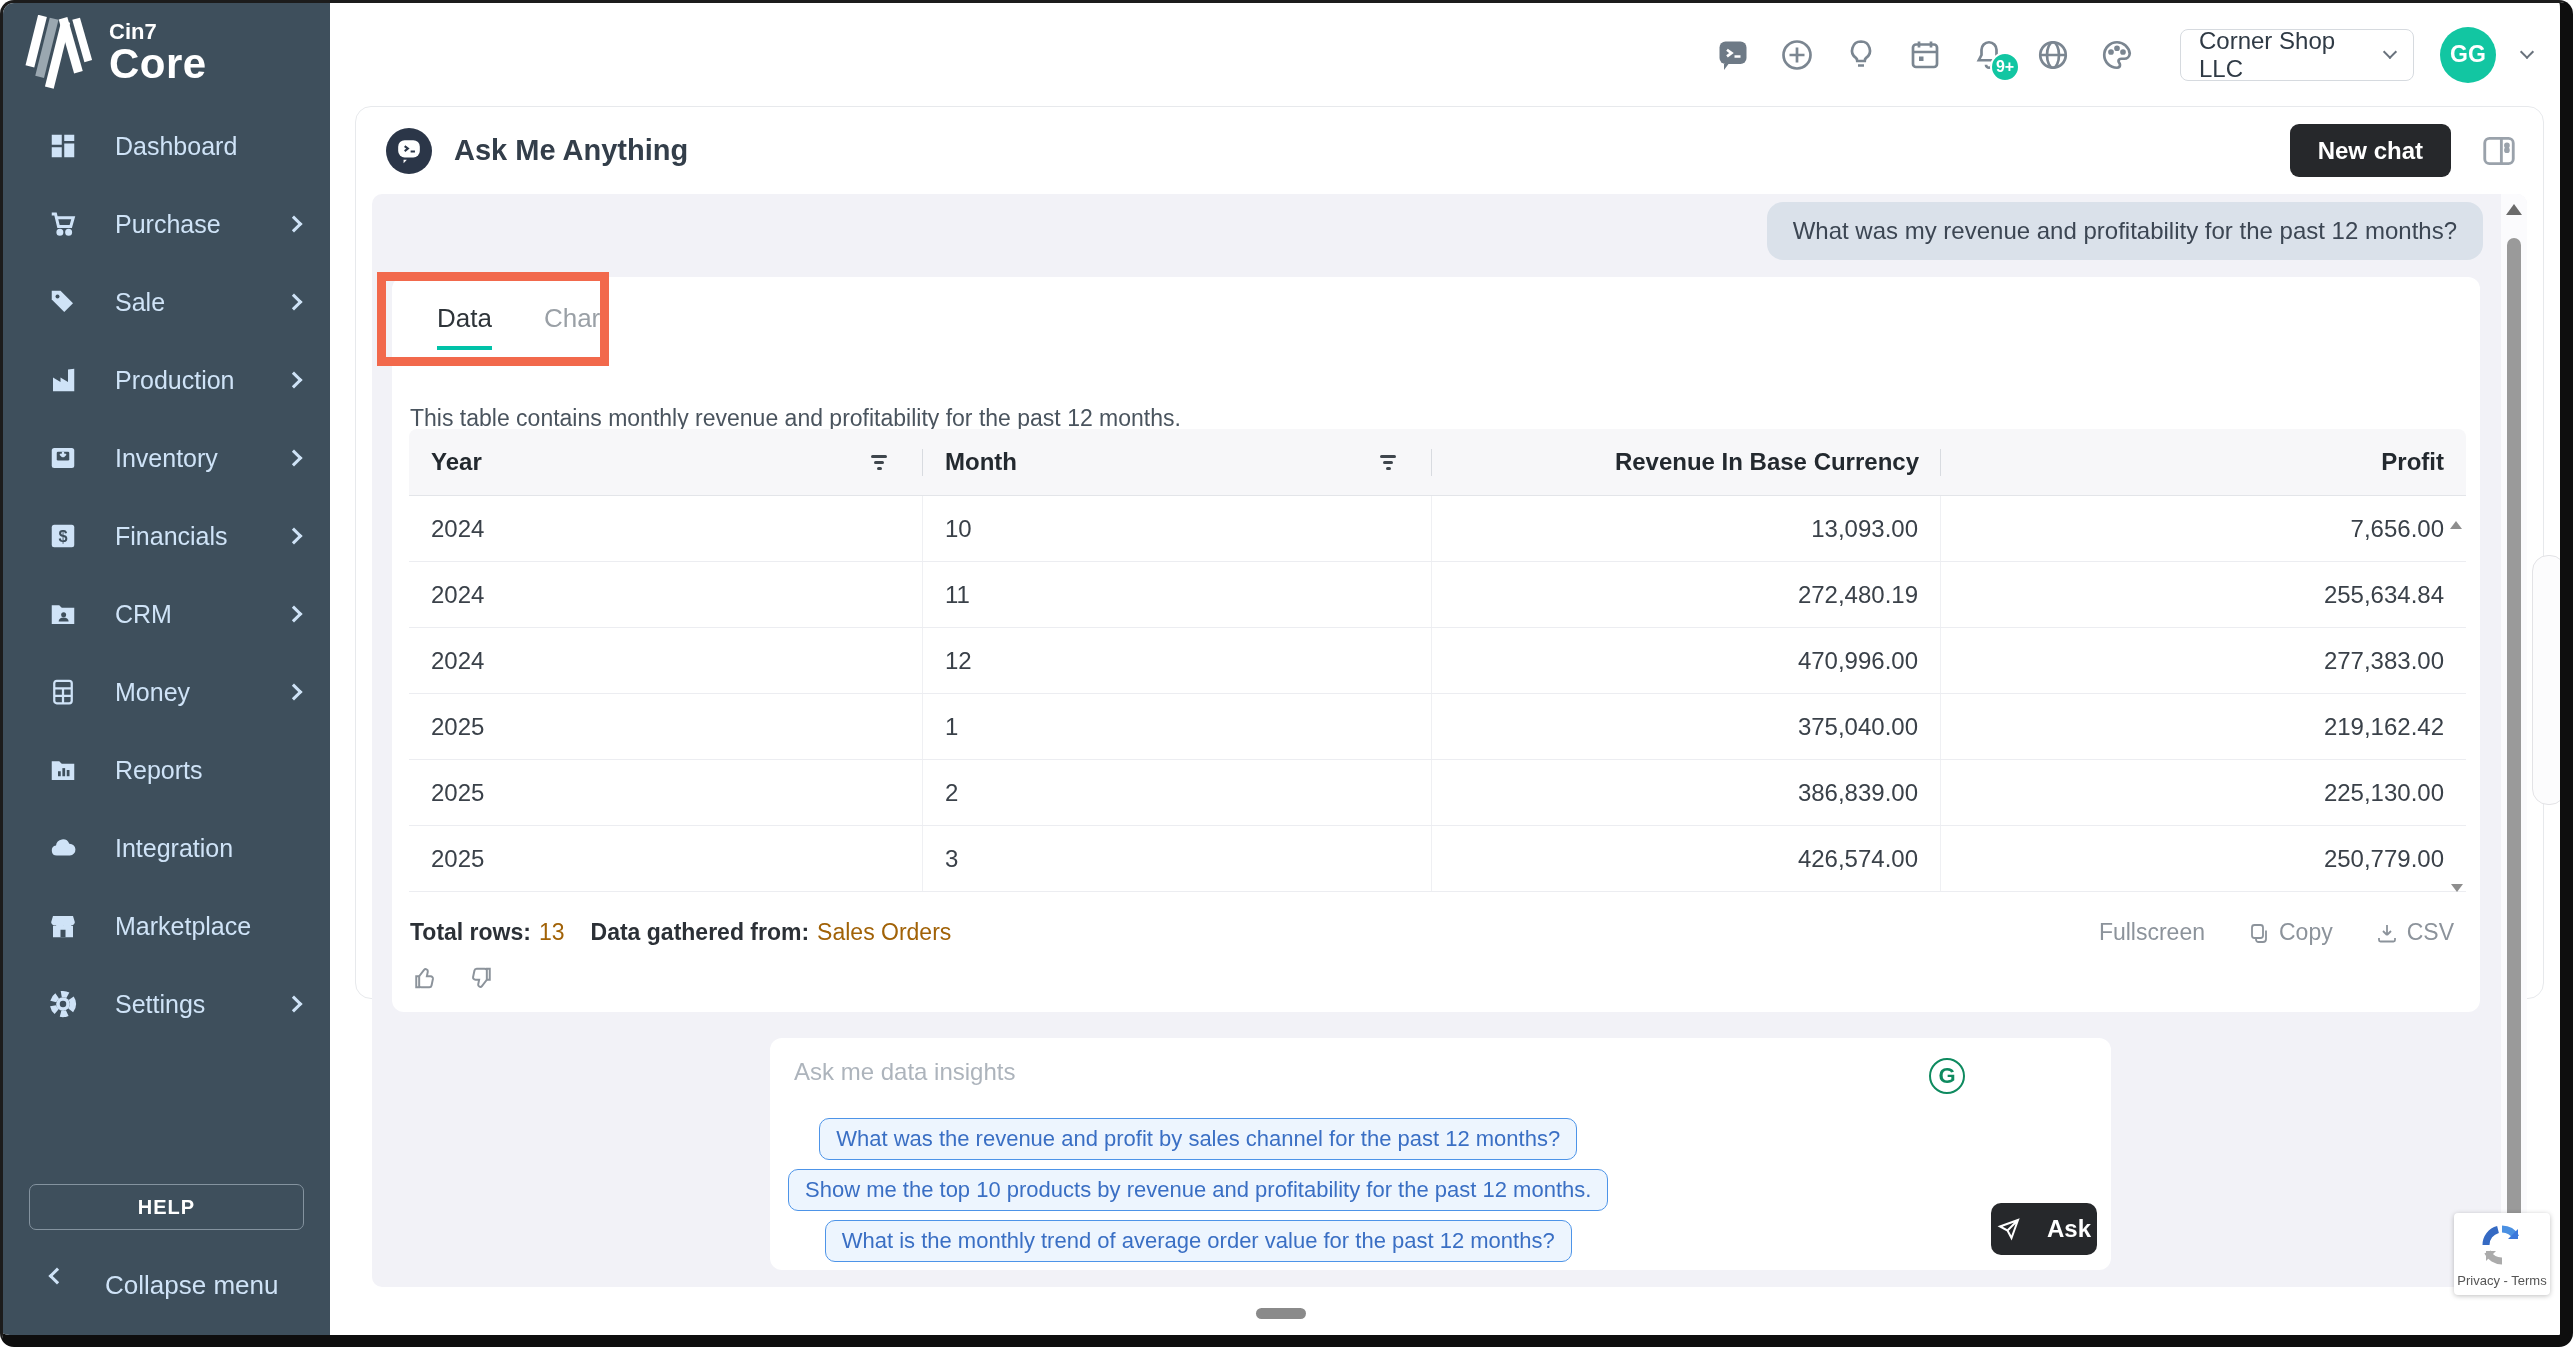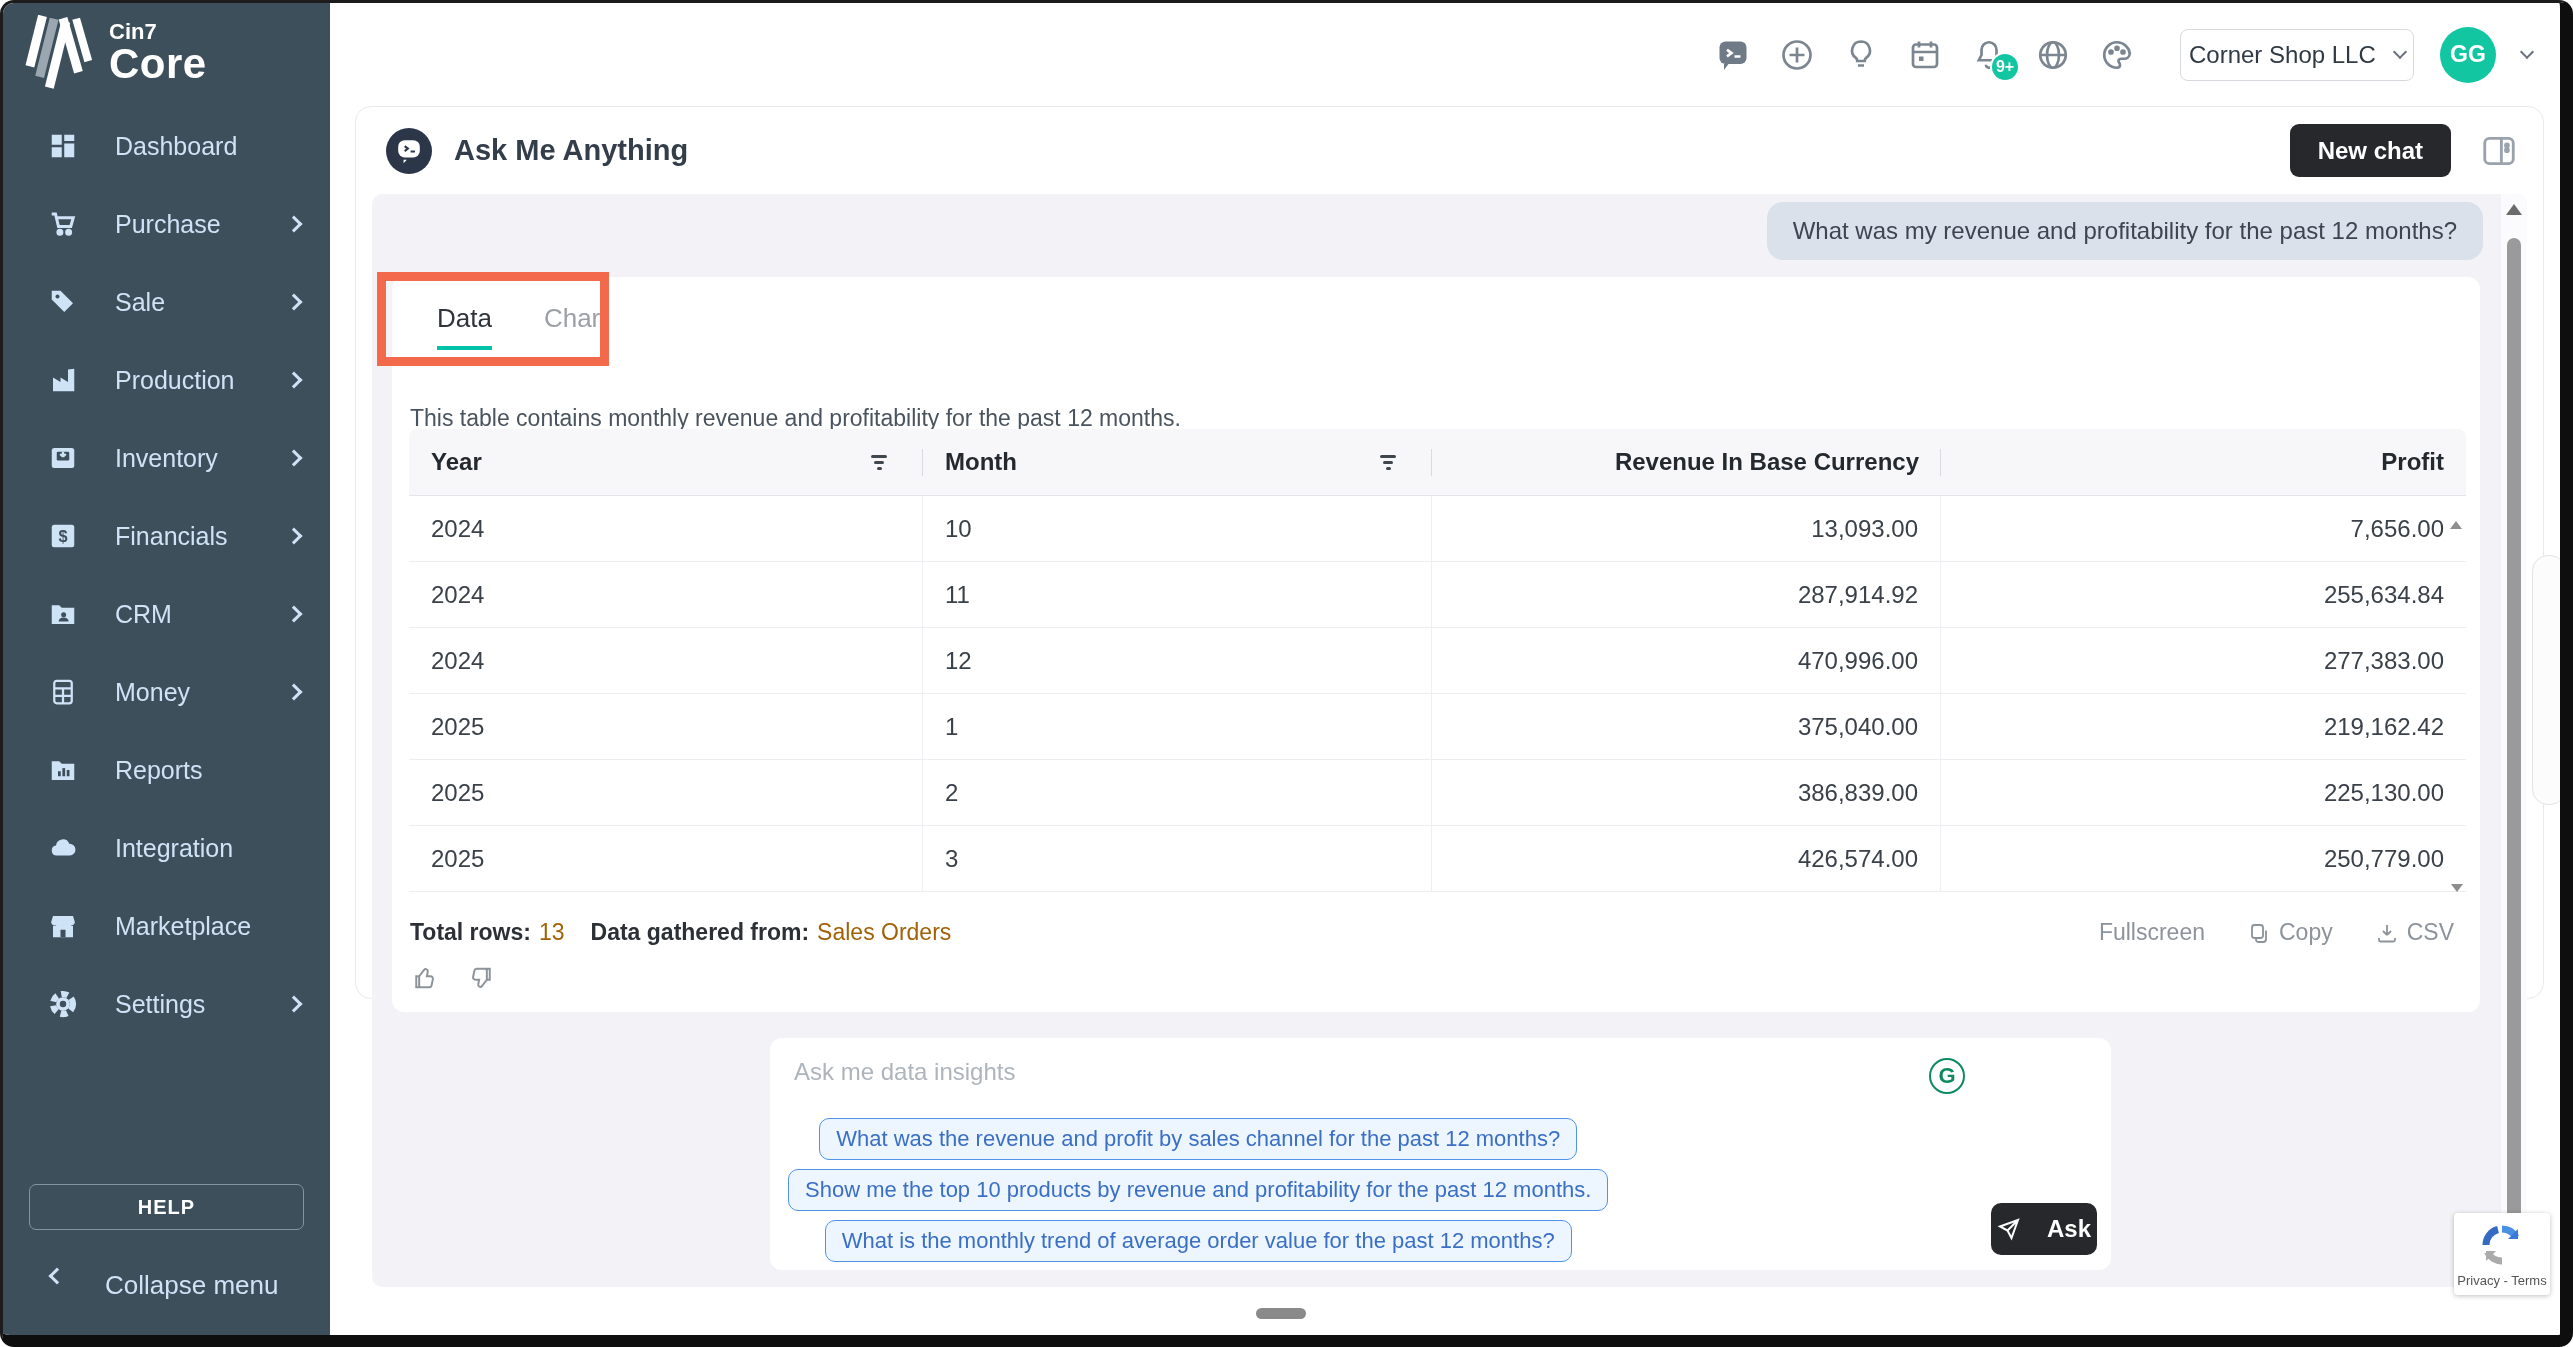--- a/index.html
+++ b/index.html
@@ -34,21 +34,21 @@
   
   .main{ position:absolute; left:327px; top:0; right:0; bottom:0; background:#fff; }
   .topbar{ position:absolute; left:0; top:0; right:0; height:103px; display:flex; align-items:center; justify-content:flex-end; gap:26px; padding-right:28px; }
   .tb-ic{ width:38px; height:38px; display:flex; align-items:center; justify-content:center; position:relative; cursor:pointer;}
   .badge{
     position:absolute; right:-12px; bottom:-8px; background:#12C6A2; color:#fff; font-size:16px; font-weight:bold;
     border-radius:50%; width:30px; height:30px; display:flex; align-items:center; justify-content:center; border:2px solid #fff;
   }
   .org-select{
     width:234px; height:52px; border:1px solid #d6dadf; border-radius:8px; display:flex; align-items:center;
-    padding:0 8px; margin-left:18px; cursor:pointer; justify-content:space-between;
+    padding:0 18px; margin-left:18px; cursor:pointer; justify-content:space-between;
   }
   .org-select span{ font-size:24px; color:#2f3a45; }
   .chev-down-sm{ width:10px; height:10px; border-top:2.5px solid #69727c; border-right:2.5px solid #69727c; transform:rotate(135deg); margin-top:-5px;}
   .avatar{ width:56px; height:56px; border-radius:50%; background:#12C6A2; color:#fff; font-weight:bold; font-size:23px; display:flex; align-items:center; justify-content:center; cursor:pointer;}
   
   .panel{
     position:absolute; left:25px; top:103px; width:2189px; height:893px;
     border:1px solid #e7e9ec; border-radius:16px; background:#fff;
   }
   .panel-header{ position:absolute; left:0; top:0; right:0; height:87px; display:flex; align-items:center; padding:0 24px 0 30px; }
@@ -409,21 +409,21 @@
 
             <div class="t-row">
               <div class="td">2024</div>
               <div class="td">10</div>
               <div class="td right">13,093.00</div>
               <div class="td right">7,656.00</div>
             </div>
             <div class="t-row">
               <div class="td">2024</div>
               <div class="td">11</div>
-              <div class="td right">287,914.92</div>
+              <div class="td right">272,480.19</div>
               <div class="td right">255,634.84</div>
             </div>
             <div class="t-row">
               <div class="td">2024</div>
               <div class="td">12</div>
               <div class="td right">470,996.00</div>
               <div class="td right">277,383.00</div>
             </div>
             <div class="t-row">
               <div class="td">2025</div>

